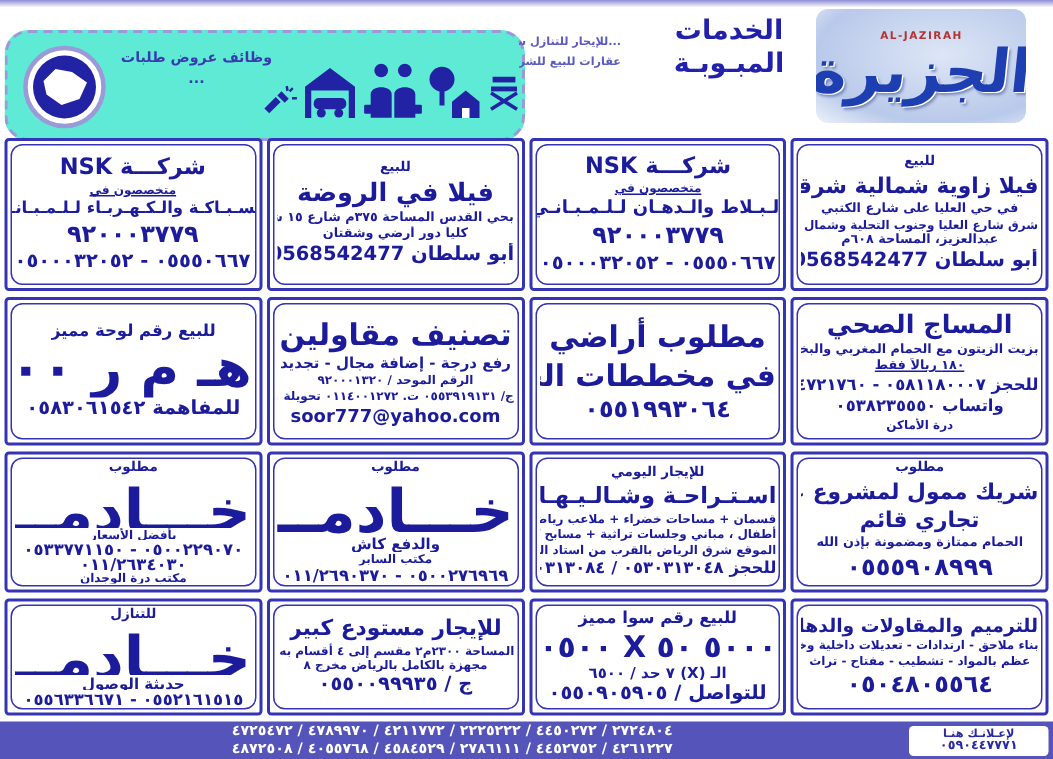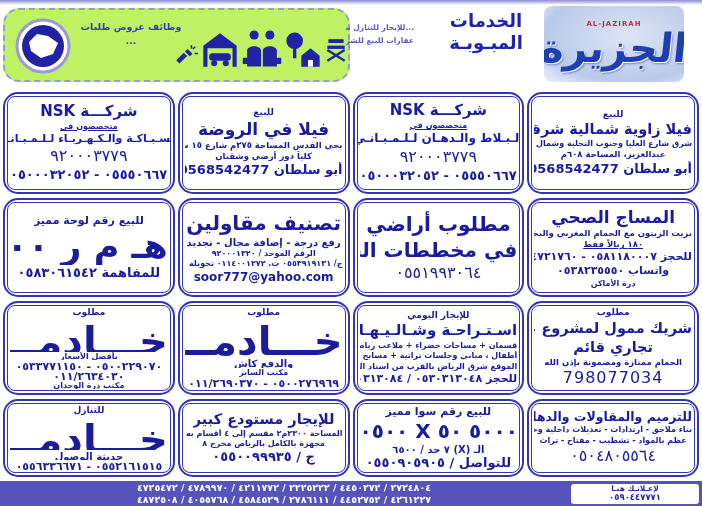--- a/index.html
+++ b/index.html
@@ -11,22 +11,22 @@
   html,body{margin:0;padding:0;}
   body{
     width:702px;height:506px;overflow:hidden;background:#ffffff;
     font-family:"DejaVu Sans","Liberation Sans",sans-serif;
     color:var(--navy);direction:rtl;
   }
   .page{position:relative;width:702px;height:506px;background:#ffffff;overflow:hidden;}
   .top-strip{position:absolute;top:0;left:0;width:702px;height:5px;
     background:linear-gradient(to bottom,#8c8cd6,#ffffff);}
   
-  .hdr-left{position:absolute;left:3px;top:8px;width:347px;height:74px;
-    border:2px dashed #9a9ad8;border-radius:16px;background:#bef264;}
+  .hdr-left{position:absolute;left:3px;top:20px;width:347px;height:74px;
+    border:2px dashed #9a9ad8;border-radius:16px;background:#5eead4;}
   .map-badge{position:absolute;left:10px;top:8px;width:56px;height:56px;}
   .svc-text{position:absolute;left:72px;top:10px;width:108px;text-align:center;
     font-size:9.5px;font-weight:bold;color:#3a3ab0;line-height:1.5;}
   .icons-row{position:absolute;left:168px;top:12px;width:176px;height:48px;
     display:flex;align-items:flex-end;justify-content:space-between;direction:ltr;}
   .icons-row svg{display:block;}
   .email-bar{position:absolute;left:130px;top:64px;width:218px;height:14px;
     background:#2a2aa6;color:#ffffff;font-size:9px;font-weight:bold;
     display:flex;align-items:center;justify-content:center;border-radius:2px;direction:ltr;}
   .mid-text{position:absolute;right:288px;top:22px;width:68px;text-align:right;
@@ -36,47 +36,47 @@
   .logo-box{position:absolute;right:18px;top:6px;width:140px;height:76px;border-radius:8px;
     background:radial-gradient(ellipse at 60% 40%,#dde6f6 0%,#b9c9ea 70%,#eef3fb 100%);
     display:flex;flex-direction:column;align-items:center;justify-content:center;overflow:hidden;}
   .logo-caption{font-size:7px;font-weight:bold;color:#b23434;letter-spacing:1px;direction:ltr;}
   .logo-word{font-size:40px;font-weight:bold;color:#1d3fb2;transform:skewX(-6deg);
     text-shadow:1px 1px 0 #ffffff,2px 2px 2px #7788bb;line-height:1;}
   
   .grid{position:absolute;top:88px;left:0;width:702px;height:393px;
     display:grid;grid-template-columns:repeat(4,1fr);
     grid-template-rows:102px 99px 94px 78px;gap:4px 3px;padding:4px 3px;direction:rtl;}
-  .ad{border:2px solid var(--border);border-radius:15px;background:#ffffff;padding:2px;overflow:hidden;}
+  .ad{border:2px solid var(--border);border-radius:3px;background:#ffffff;padding:2px;overflow:hidden;}
   .inner{height:100%;border:1px solid var(--border);border-radius:8px;
     display:flex;flex-direction:column;align-items:center;justify-content:center;
     text-align:center;overflow:hidden;line-height:1.3;padding:1px 2px;}
   .nowrap{white-space:nowrap;overflow:hidden;max-width:100%;}
   .ltr{direction:ltr;unicode-bidi:isolate;}
   .t-tag{font-size:9px;font-weight:bold;}
   .t-tag-md{font-size:11px;font-weight:bold;}
   .t-title-xl{font-size:20px;font-weight:bold;}
   .t-title-lg{font-size:17px;font-weight:bold;}
   .t-title-md{font-size:14.5px;font-weight:bold;}
   .t-title-sm{font-size:12.5px;font-weight:bold;}
   .t-small{font-size:8.5px;font-weight:bold;}
   .t-tiny{font-size:8px;font-weight:bold;}
-  .t-phone-lg{font-size:16px;font-weight:normal;letter-spacing:1px;}
+  .t-phone-lg{font-size:16px;font-weight:bold;letter-spacing:1px;}
   .t-phone-md{font-size:13px;font-weight:bold;letter-spacing:0.5px;}
   .t-phone-sm{font-size:11px;font-weight:bold;}
   .t-big{font-size:40px;font-weight:bold;line-height:1.1;}
   .t-huge{font-size:35px;font-weight:bold;line-height:1.05;}
   .t-field{font-size:12px;font-weight:bold;white-space:nowrap;}
   .u{text-decoration:underline;}
   .t-company{font-size:15px;font-weight:bold;}
   .t-email{font-size:12px;font-weight:bold;text-align:right;}
   
   .footer{position:absolute;top:481px;left:0;width:702px;height:25px;
     background:var(--footerbg);display:flex;align-items:center;direction:rtl;}
-  .footer-adbox{width:128px;height:20px;background:#ffffff;border-radius:3px;margin:0 3px;
+  .footer-adbox{width:93px;height:20px;background:#ffffff;border-radius:3px;margin:0 3px;
     display:flex;flex-direction:column;align-items:center;justify-content:center;line-height:1.1;}
   .footer-adbox .lbl{font-size:7.5px;font-weight:bold;color:#2a2aa6;}
   .footer-adbox .num{font-size:8.5px;font-weight:bold;color:#2a2aa6;}
   .footer-nums{flex:1;display:flex;flex-direction:column;justify-content:center;
     color:#ffffff;font-weight:bold;font-size:9.5px;letter-spacing:1.5px;line-height:1.25;
     text-align:center;white-space:nowrap;overflow:hidden;align-items:center;}
 </style>
 </head>
 <body>
 
@@ -151,20 +151,21 @@
     <div class="logo-caption">AL-JAZIRAH</div>
     <div class="logo-word">الجزيرة</div>
   </div>
 
   <div class="grid">
 
     <div class="ad">
         <div class="inner">
       <div class="t-tag">للبيع</div>
       <div class="t-title-md nowrap">فيلا زاوية شمالية شرقية</div>
+      <div class="t-small nowrap">في حي العليا على شارع الكتبي</div>
       <div class="t-tiny nowrap">شرق شارع العليا وجنوب التحلية وشمال سلطان بن</div>
       <div class="t-small nowrap">عبدالعزيز، المساحة ٦٠٨م</div>
       <div class="t-phone-md nowrap">أبو سلطان 0568542477</div>
     </div>
       </div>
 
     <div class="ad">
         <div class="inner">
       <div class="t-company nowrap">شركـــة NSK</div>
       <div class="t-tiny u">متخصصون في</div>
@@ -230,21 +231,21 @@
       <div class="t-phone-md nowrap">للمفاهمة ٠٥٨٣٠٦١٥٤٢</div>
     </div>
       </div>
 
     <div class="ad">
         <div class="inner">
       <div class="t-tag">مطلوب</div>
       <div class="t-title-md nowrap">شريك ممول لمشروع عقاري</div>
       <div class="t-title-md nowrap">تجاري قائم</div>
       <div class="t-small nowrap">الحمام ممتازة ومضمونة بإذن الله</div>
-      <div class="t-phone-lg ltr nowrap">798077034</div>
+      <div class="t-phone-lg ltr nowrap">٠٥٥٥٩٠٨٩٩٩</div>
     </div>
       </div>
 
     <div class="ad">
         <div class="inner">
       <div class="t-tag">للإيجار اليومي</div>
       <div class="t-title-md nowrap" style="font-size:15px;">اسـتـراحـة وشـالـيـهـات</div>
       <div class="t-tiny nowrap">قسمان + مساحات خضراء + ملاعب رياضية + ملاهي</div>
       <div class="t-tiny nowrap">أطفال ، مباني وجلسات تراثية + مسابح كبيرة وصغيرة</div>
       <div class="t-tiny nowrap">الموقع شرق الرياض بالقرب من استاد الملك فهد</div>

